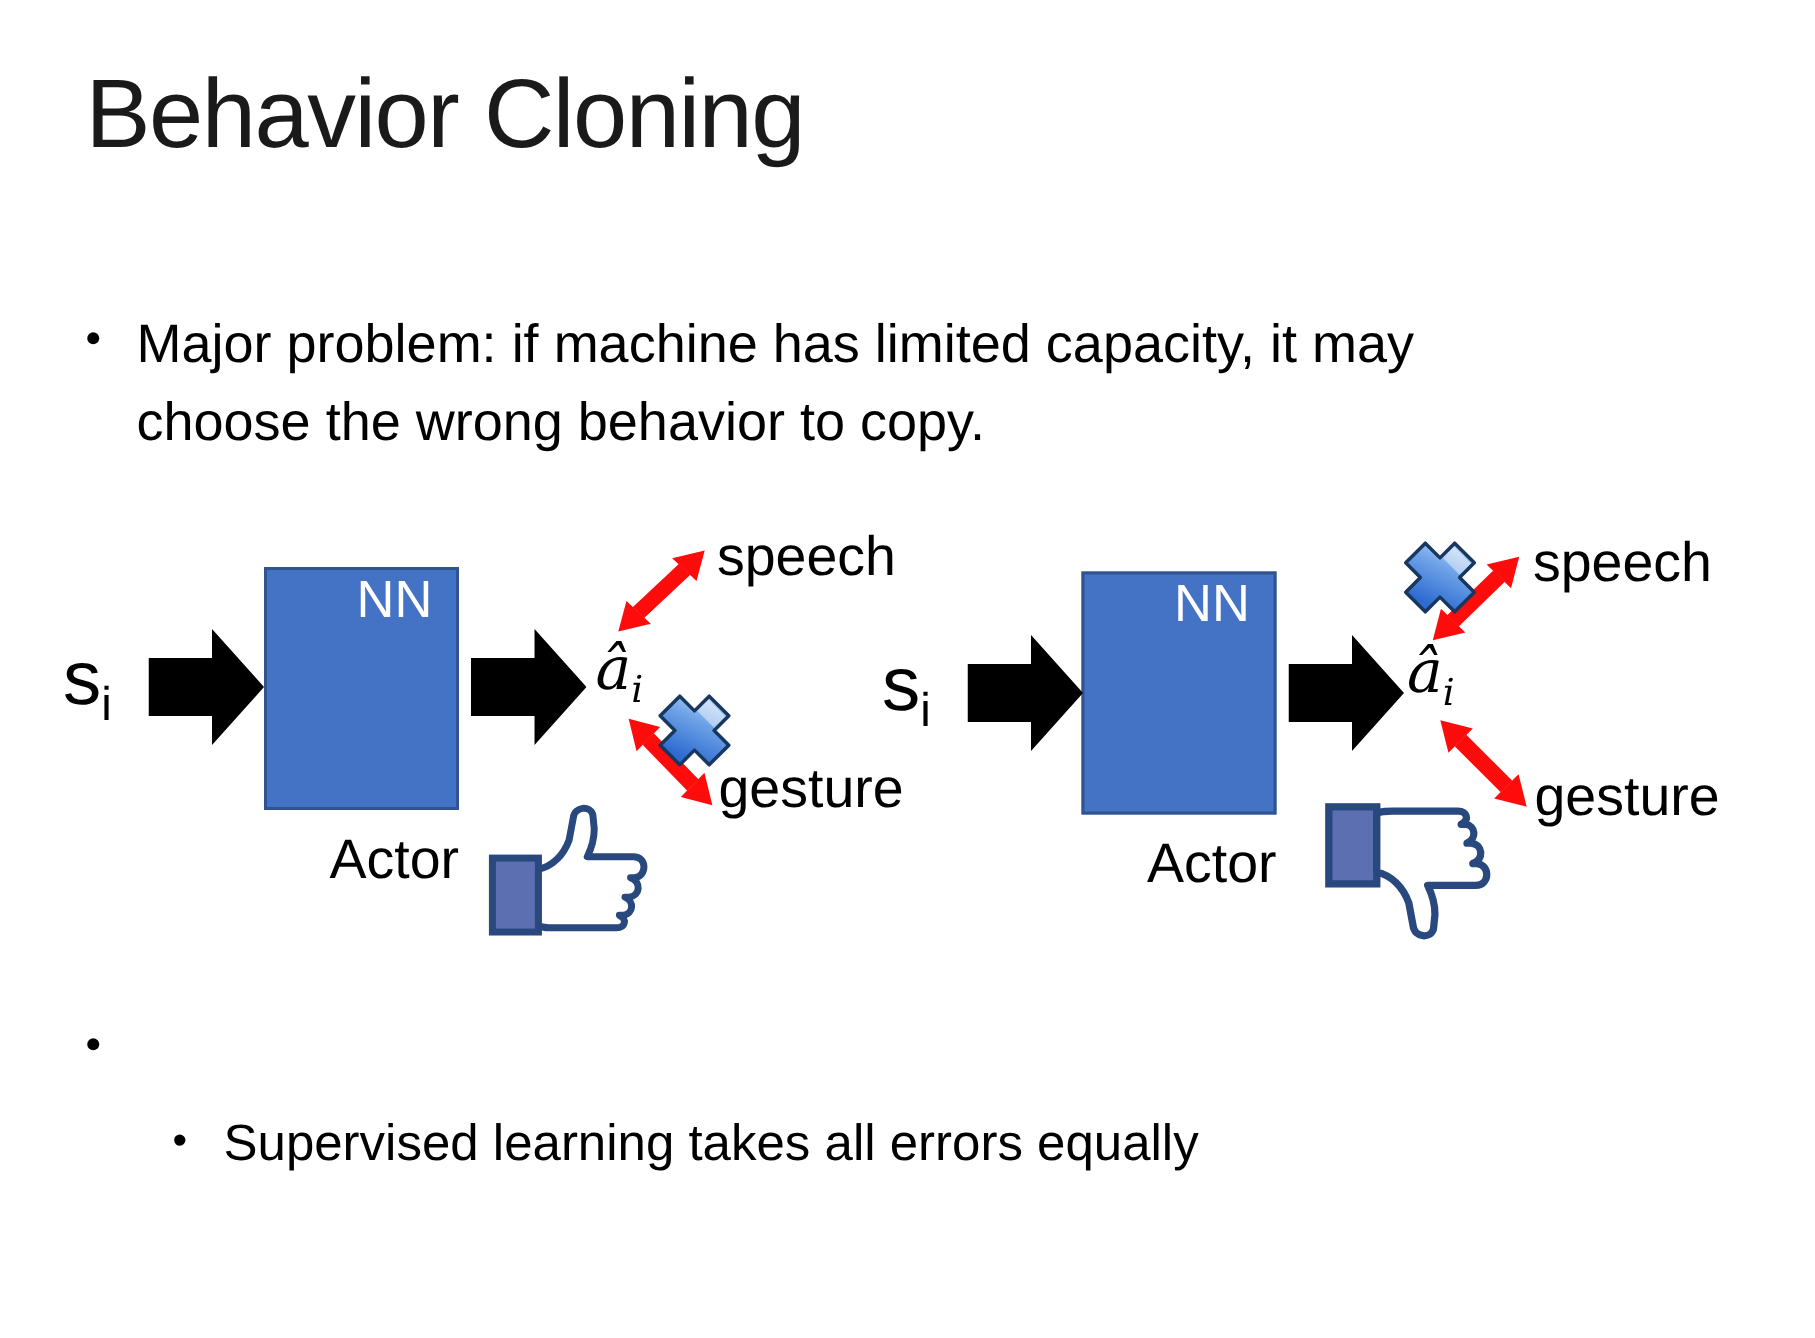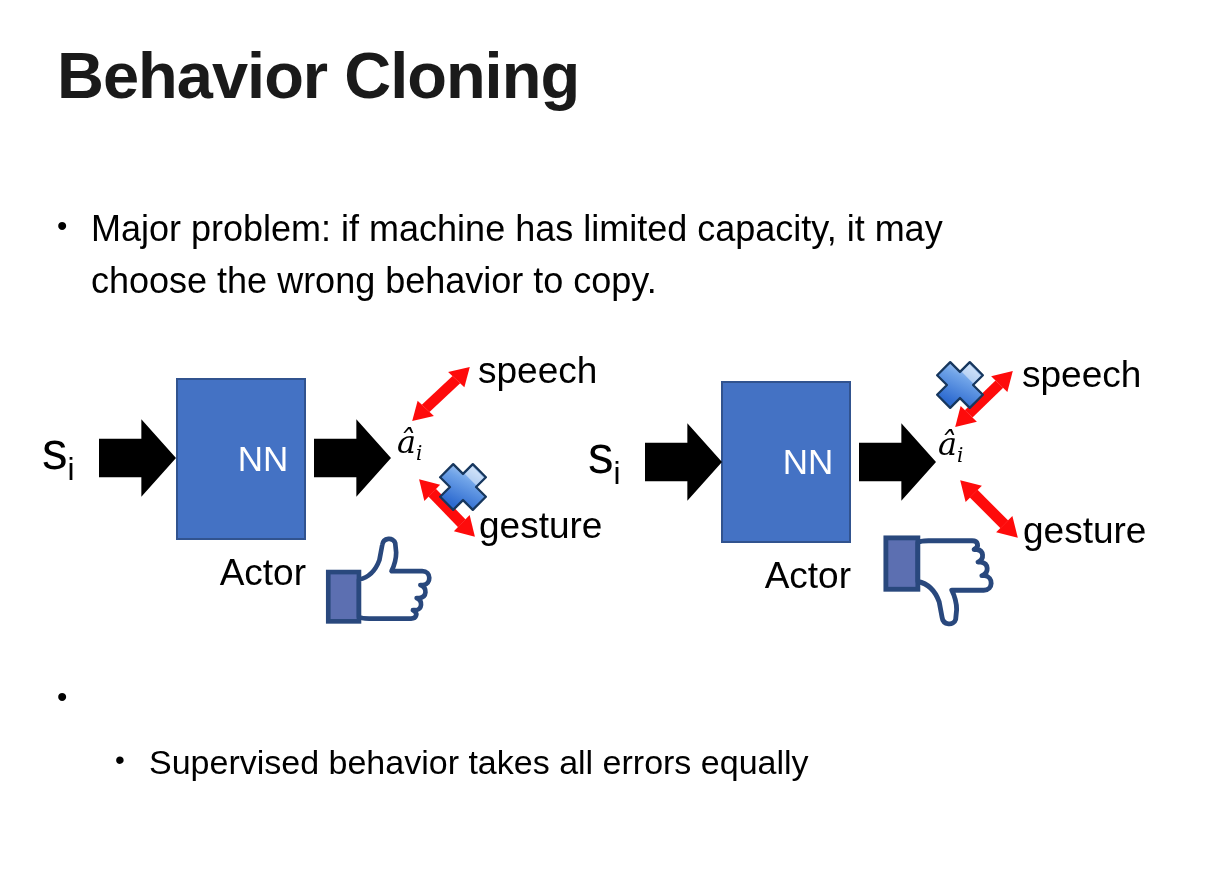--- a/index.html
+++ b/index.html
@@ -11,34 +11,34 @@
   }
   *{box-sizing:border-box}
   html,body{margin:0;padding:0;background:#e8e8e8}
   .slide{
     position:relative;width:1210px;height:892px;margin:0 auto;
     background:var(--background);color:var(--text);
     font-family:"Liberation Sans",sans-serif;overflow:hidden;
   }
   .abs{position:absolute}
   .title{
-    left:57px;top:40px;font-size:65px;font-weight:700;
+    left:57px;top:40px;font-size:65px;font-weight:400;
     letter-spacing:-1px;line-height:1.1;color:#1a1a1a;
   }
   .bullet{display:flex;line-height:1.44}
   .bullet .marker{flex:none;width:34px;font-size:0.82em;padding-top:2px}
   .lvl1{font-size:36px}
   .lvl2{font-size:34px}
   .nn-box{
-    display:flex;align-items:center;justify-content:center;
+    display:flex;align-items:flex-start;justify-content:center;
     background:var(--nn_fill);border:2px solid var(--nn_border);
     color:#fff;font-size:35px;padding-left:44px;
   }
   .io-label{font-size:51px;line-height:1}
-  .out-label{font-size:32px;line-height:1}
+  .out-label{font-size:40px;line-height:1}
   .sub{font-size:0.62em}
   .mathvar{font-family:"DejaVu Serif",serif;font-style:italic}
   .side-label{font-size:37px;line-height:1.1}
   .actor-label{font-size:37px;text-align:right;line-height:1.1}
   .flipv{transform:scaleY(-1)}
   .z1{z-index:1}.z2{z-index:2}.z3{z-index:3}
   svg{display:block;overflow:visible}
 </style>
 </head>
 <body>
@@ -138,16 +138,16 @@
   <div class="abs actor-label" style="left:721px;top:556px;width:130px">Actor</div>
   <svg class="abs z1 flipv" style="left:882px;top:533px" width="126" height="97">
       <use href="#thumb"></use>
     </svg>
 
   <div class="abs bullet lvl1" style="left:57px;top:674px;width:1080px">
     <span class="marker">•</span>
   </div>
   <div class="abs bullet lvl2" style="left:115px;top:738px;width:1000px">
     <span class="marker">•</span>
-    <span>Supervised behavior takes all errors equally</span>
+    <span>Supervised learning takes all errors equally</span>
   </div>
 
 </div>
 
 </body></html>

